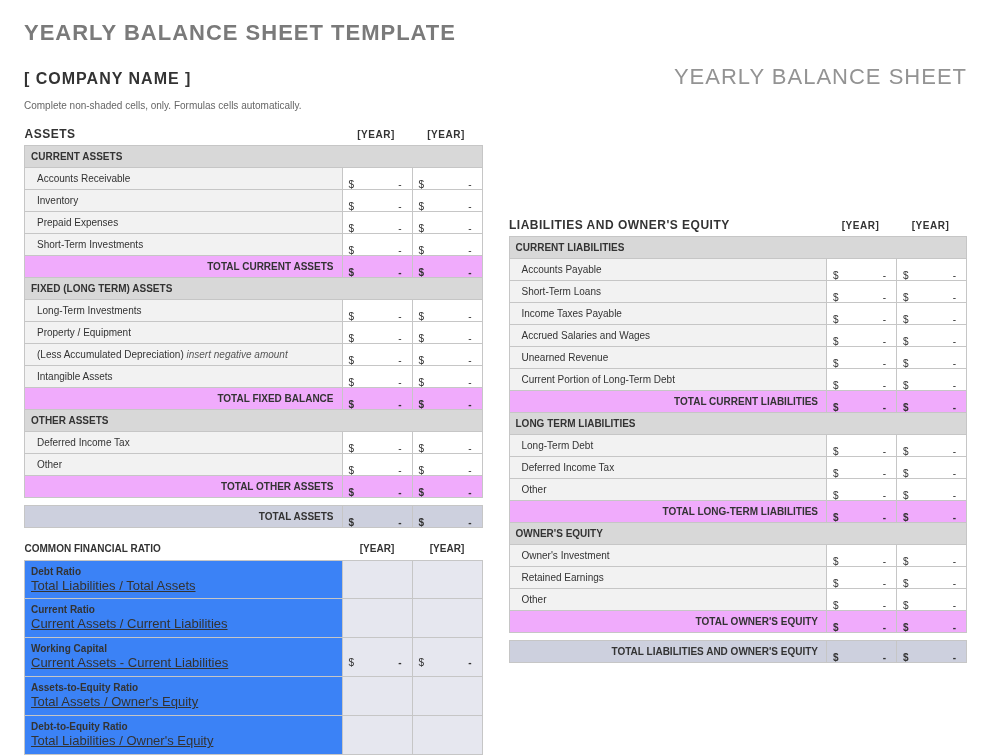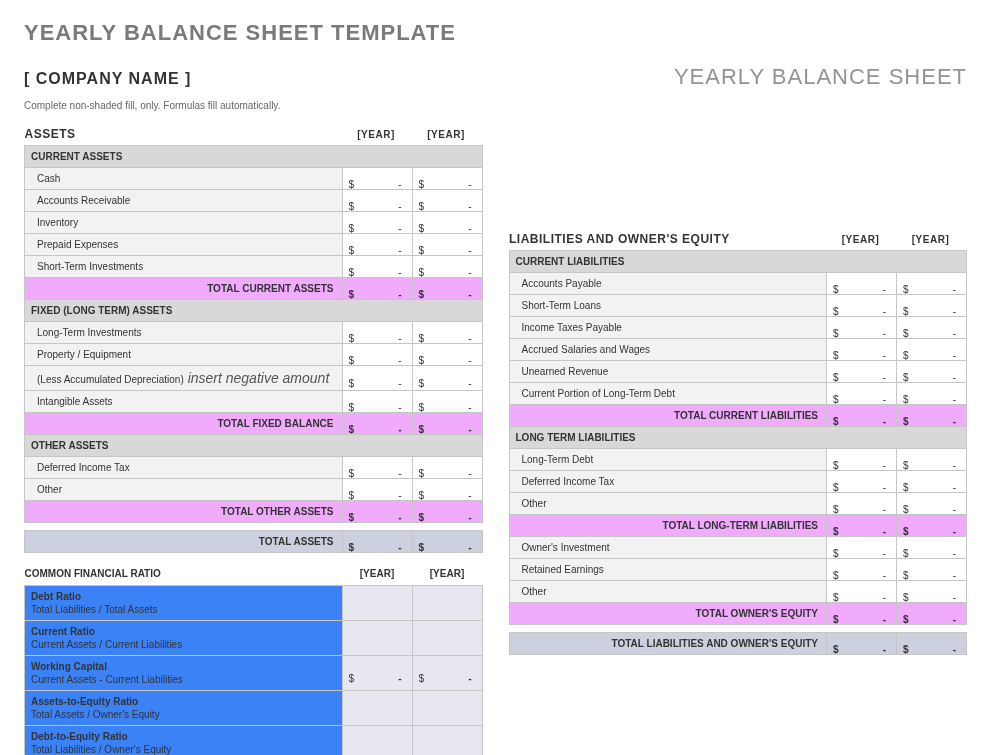--- a/index.html
+++ b/index.html
@@ -85,53 +85,53 @@
   .total-row td { background: #f0abfc; font-weight: 700; }
   .total-row .label { text-align: right; padding-right: 8px; }
   .total-row .val { text-align: left; position: relative; }
   .total-row .val .cur { position: absolute; left: 6px; }
   .total-row .val .dash { position: absolute; right: 10px; }
   .grand-total td { background: #cdd0de; font-weight: 700; }
   .grand-total .label { text-align: right; padding-right: 8px; }
   .grand-total .val { position: relative; }
   .grand-total .val .cur { position: absolute; left: 6px; }
   .grand-total .val .dash { position: absolute; right: 10px; font-weight:700; }
-  .hint { font-style: italic; font-size: 14px; color: #555; }
+  .hint { font-style: italic; font-size: 10px; color: #555; }
   .nb td { border: none !important; background: transparent !important; height: 8px; padding:0; }
   .ratios { margin-top: 10px; }
   .ratios table td { font-size: 10px; }
   .ratio-head td {
     border: none;
     font-size: 12px;
     font-weight: 700;
     padding: 4px 0;
   }
   .ratio-head .yr { text-align: center; font-size:10px; font-weight:700; }
   .ratio-row .rlabel {
     background: #3b82f6;
     padding: 4px 6px;
     line-height: 1.3;
   }
   .ratio-row .rlabel .rtitle { font-weight: 700; display:block; }
-  .ratio-row .rlabel .rdesc { font-weight: 400; font-size: 10px; }
+  .ratio-row .rlabel .rdesc { font-weight: 400; font-size: 13px; text-decoration: underline; }
   .ratio-row .rval { background: #e6e7ef; position: relative; }
   .ratio-row .rval .cur { position: absolute; left: 6px; }
   .ratio-row .rval .dash { position: absolute; right: 10px; font-weight:700;}
 </style>
 </head>
 <body>
 
 <h1 class="title">YEARLY BALANCE SHEET TEMPLATE</h1>
 
 <div class="header-row">
   <div class="company">[ COMPANY NAME ]</div>
   <div class="sheet-name">YEARLY BALANCE SHEET</div>
 </div>
 
-<div class="instructions">Complete non-shaded fill, only. Formulas fill automatically.</div>
+<div class="instructions">Complete non-shaded cells, only. Formulas cells automatically.</div>
 
 <div class="columns">
 
   <div class="col">
     <table>
       <colgroup>
           <col class="label-col">
           <col class="val-col">
           <col class="val-col">
         </colgroup>
@@ -139,31 +139,20 @@
           <tr class="section-header">
         <td>ASSETS</td>
         <td class="yr">[YEAR]</td>
         <td class="yr">[YEAR]</td>
       </tr>
       <tr class="sub-header">
             <td colspan="3">CURRENT ASSETS</td>
           </tr>
       </tbody>
         <tbody id="assets-current-body">
-          <tr class="row-item">
-            <td class="label">Cash</td>
-            <td class="val">
-              <span class="cur">$</span>
-              <span class="dash">-</span>
-            </td>
-            <td class="val">
-              <span class="cur">$</span>
-              <span class="dash">-</span>
-            </td>
-          </tr>
           <tr class="row-item">
             <td class="label">Accounts Receivable</td>
             <td class="val">
               <span class="cur">$</span>
               <span class="dash">-</span>
             </td>
             <td class="val">
               <span class="cur">$</span>
               <span class="dash">-</span>
             </td>
@@ -525,20 +514,23 @@
         <td class="label">TOTAL LONG-TERM LIABILITIES</td>
         <td class="val">
               <span class="cur">$</span>
               <span class="dash">-</span>
             </td>
         <td class="val">
               <span class="cur">$</span>
               <span class="dash">-</span>
             </td>
       </tr>
+      <tr class="sub-header">
+            <td colspan="3">OWNER'S EQUITY</td>
+          </tr>
       </tbody>
         <tbody id="liab-equity-body">
           <tr class="row-item">
             <td class="label">Owner's Investment</td>
             <td class="val">
               <span class="cur">$</span>
               <span class="dash">-</span>
             </td>
             <td class="val">
               <span class="cur">$</span>

